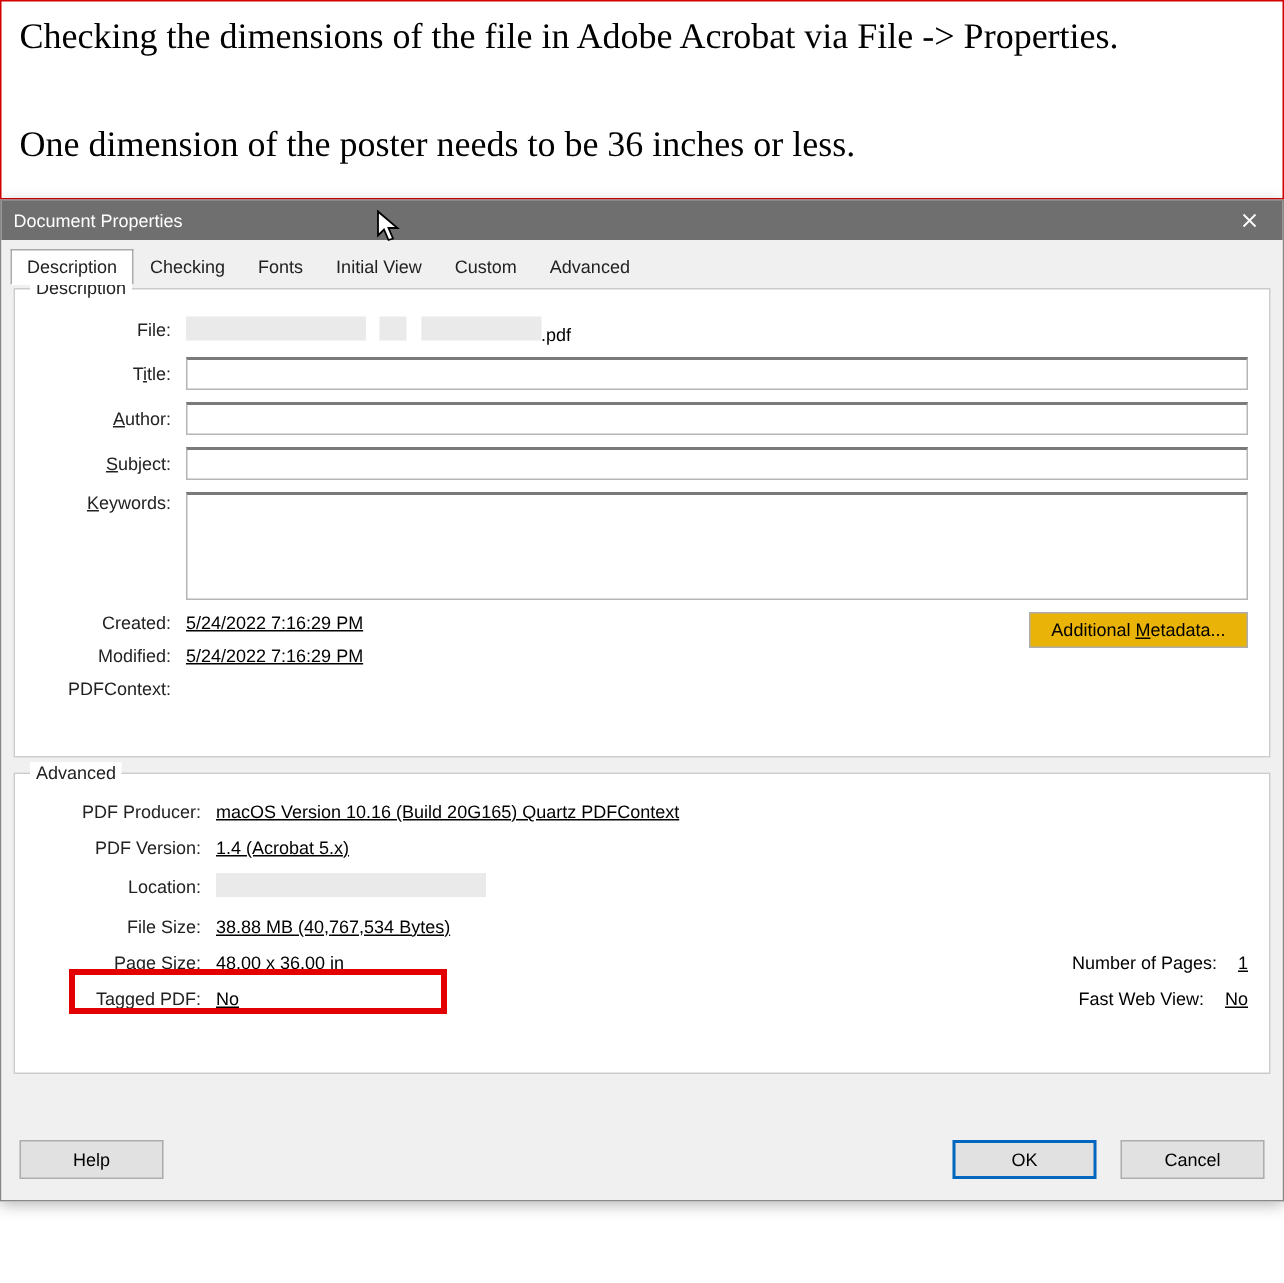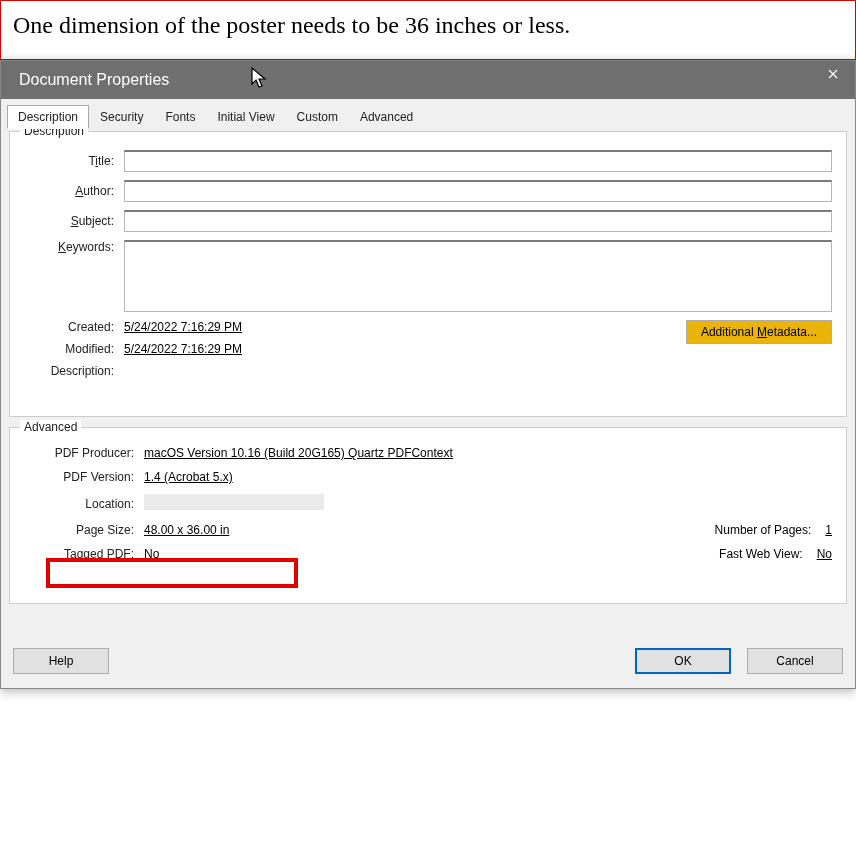--- a/index.html
+++ b/index.html
@@ -14,34 +14,34 @@
     }
     .page-header {
       border: 1px solid #d40000;
       padding: 8px 12px 18px;
       font-family: Georgia, "Times New Roman", serif;
       font-size: 24px;
       line-height: 1.35;
       color: #000;
     }
     .page-header p { margin: 0; }
-    .page-header p + p { margin-top: 27px; }
+    .page-header p + p { margin-top: 40px; }
     .dialog {
       border: 1px solid #888;
       box-shadow: 0 2px 10px rgba(0,0,0,0.3);
       margin-top: 0;
     }
     .titlebar {
       background: #6f6f6f;
       color: #fff;
-      height: 38px;
+      height: 26px;
       display: flex;
       align-items: center;
-      padding: 0 18px;
-      font-size: 16px;
+      padding: 0 8px;
+      font-size: 12px;
       position: relative;
     }
     .titlebar .close {
       position: absolute;
       right: 0;
       top: 0;
       width: 44px;
       height: 26px;
       display: flex;
       align-items: center;
@@ -180,49 +180,58 @@
     .cursor {
       position: absolute;
       pointer-events: none;
     }
     .dialog-wrap { position: relative; }
   </style>
 </head>
 <body>
 
 <div class="page-header">
+  <p>Checking the dimensions of the file in Adobe Acrobat via File -&gt; Properties.</p>
   <p>One dimension of the poster needs to be 36 inches or less.</p>
 </div>
 
 <div class="dialog-wrap">
 <div class="dialog">
 
   <div class="titlebar">
     <span>Document Properties</span>
     <div class="close">
       <svg width="10" height="10" viewBox="0 0 10 10">
             <path d="M1 1 L9 9 M9 1 L1 9" stroke="#fff" stroke-width="1.2" fill="none"></path>
           </svg>
     </div>
   </div>
 
   <div class="tabs">
     <div class="tab active">Description</div>
-    <div class="tab">Security</div>
+    <div class="tab">Checking</div>
     <div class="tab">Fonts</div>
     <div class="tab">Initial View</div>
     <div class="tab">Custom</div>
     <div class="tab">Advanced</div>
   </div>
 
   <div class="body">
 
     <fieldset class="group">
       <legend>Description</legend>
 
+      <div class="row">
+        <div class="lbl">File:</div>
+        <div>
+          <span class="redacted" style="width:120px"></span>
+          <span class="redacted" style="width:18px; margin-left:6px"></span>
+          <span class="redacted" style="width:80px; margin-left:6px"></span><span>.pdf</span>
+        </div>
+      </div>
 
       <div class="row">
         <div class="lbl"><span>T</span><span class="ul">i</span><span>tle:</span></div>
         <div class="inputlike"></div>
       </div>
 
       <div class="row">
         <div class="lbl"><span class="ul">A</span><span>uthor:</span></div>
         <div class="inputlike"></div>
       </div>
@@ -242,40 +251,44 @@
 
         <div class="row" style="margin-top:6px">
           <div class="lbl">Created:</div>
           <div class="val">5/24/2022 7:16:29 PM</div>
         </div>
         <div class="row">
           <div class="lbl">Modified:</div>
           <div class="val">5/24/2022 7:16:29 PM</div>
         </div>
         <div class="row">
-          <div class="lbl">Description:</div>
+          <div class="lbl">PDFContext:</div>
           <div class="val"></div>
         </div>
       </div>
     </fieldset>
 
     <fieldset class="group adv-grid" style="position:relative;">
       <legend>Advanced</legend>
 
       <div class="row">
         <div class="lbl">PDF Producer:</div>
         <div class="val">macOS Version 10.16 (Build 20G165) Quartz PDFContext</div>
       </div>
       <div class="row">
         <div class="lbl">PDF Version:</div>
         <div class="val">1.4 (Acrobat 5.x)</div>
       </div>
       <div class="row">
         <div class="lbl">Location:</div>
         <div class="val"><span class="redacted" style="width:180px"></span></div>
+      </div>
+      <div class="row">
+        <div class="lbl">File Size:</div>
+        <div class="val">38.88 MB (40,767,534 Bytes)</div>
       </div>
 
       <div class="row adv-twocol">
         <div class="adv-leftpair">
           <div class="lbl">Page Size:</div>
           <div class="val">48.00 x 36.00 in</div>
         </div>
         <div class="adv-right">
           <div class="rlbl">Number of Pages:</div>
           <div class="val">1</div>

